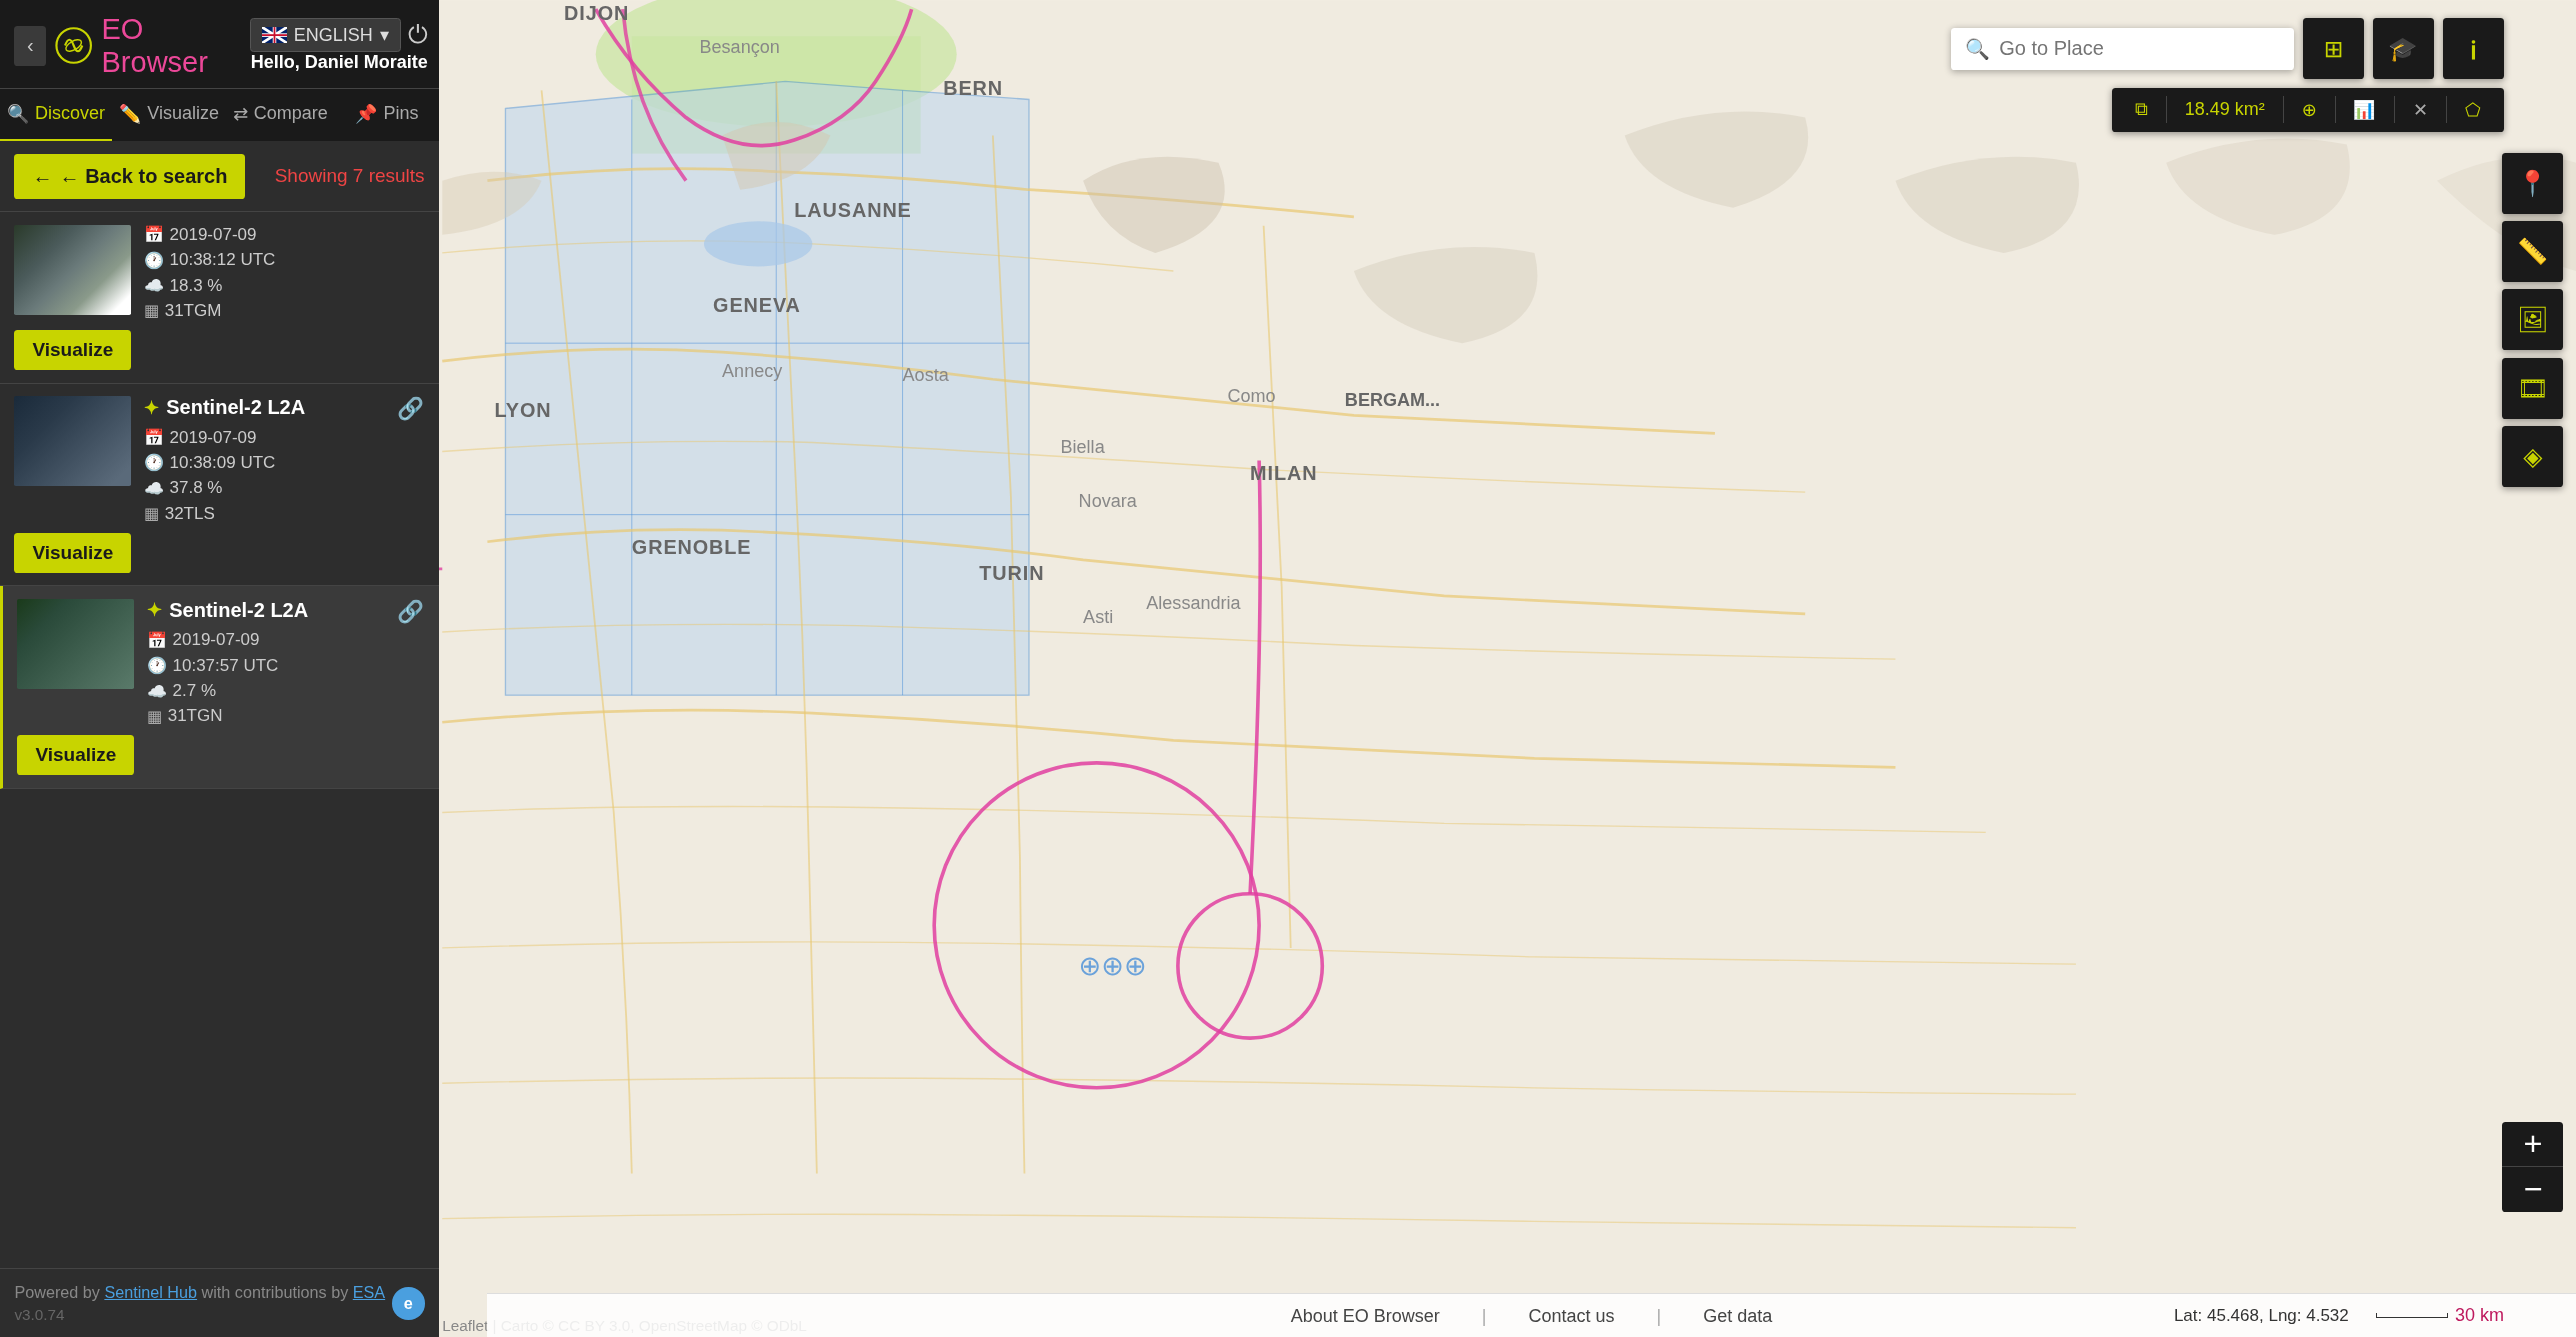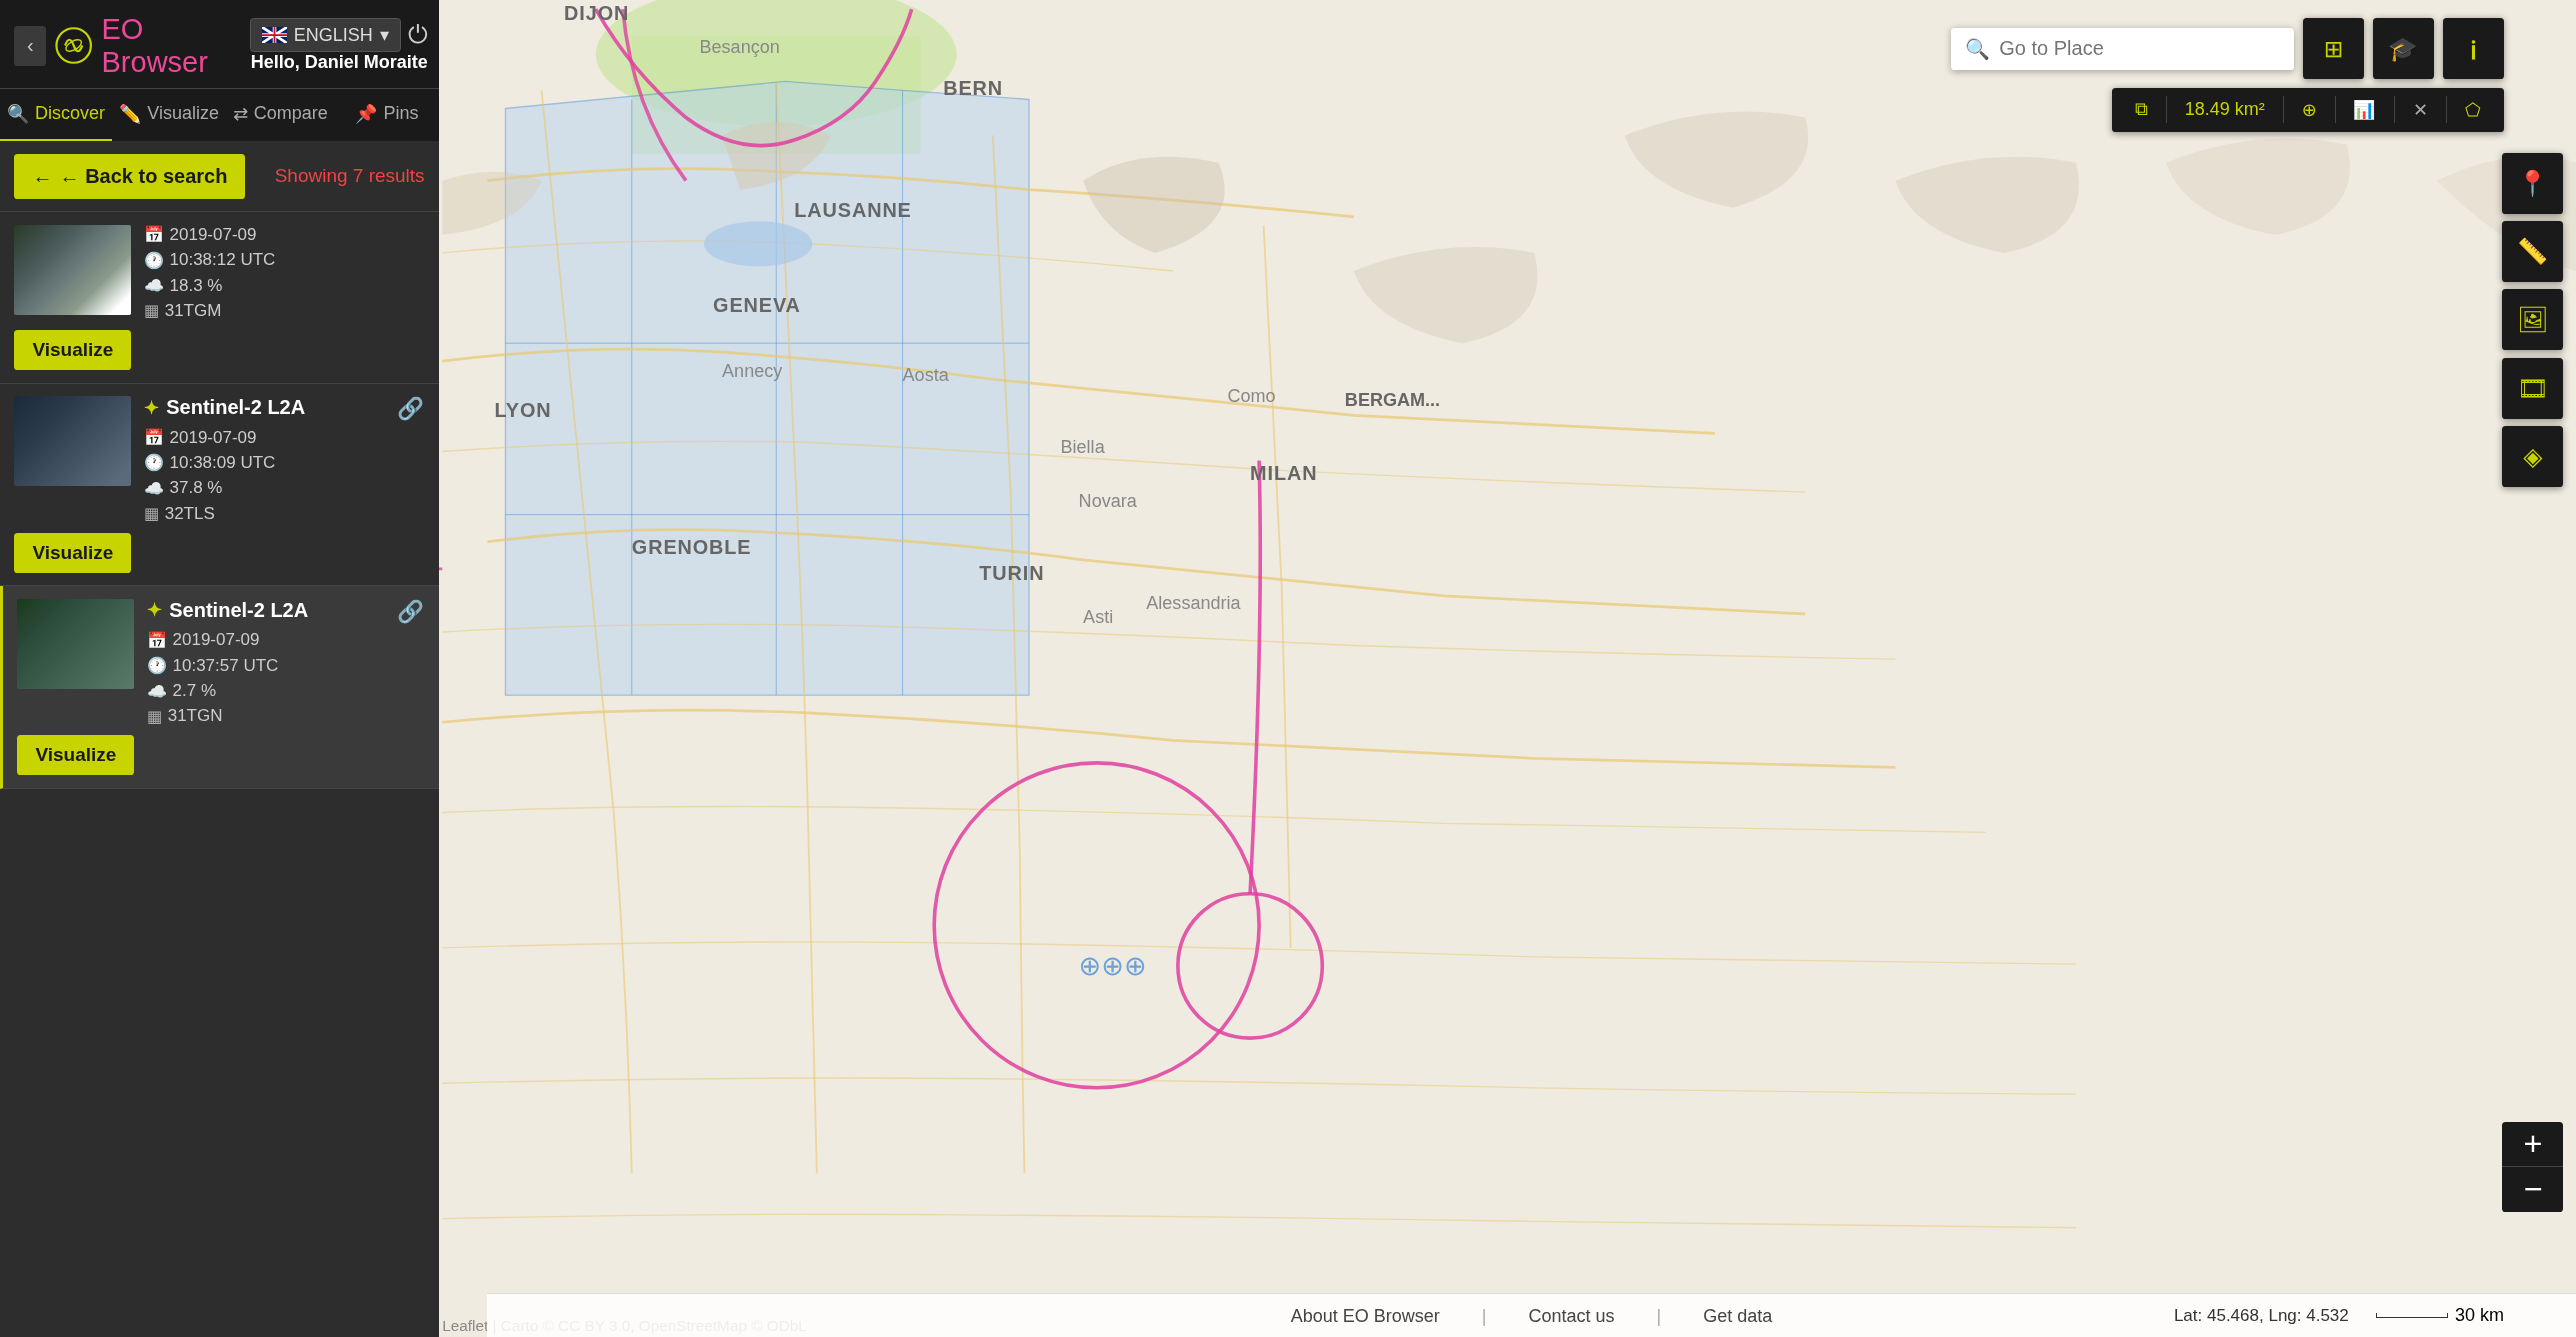--- a/index.html
+++ b/index.html
@@ -727,20 +727,34 @@
             <span class="meta-icon">▦</span>
             <span>31TGN</span>
           </div>
         </div>
       </div>
       <button class="visualize-btn">Visualize</button>
     </div>
 
   </div>
 
+  <div id="sidebar-footer">
+    <div class="footer-bottom-row">
+      <div>
+        <div class="footer-text">
+          <span>Powered by </span>
+          <span class="footer-link">Sentinel Hub</span>
+          <span> with contributions by </span>
+          <span class="footer-link">ESA</span>
+        </div>
+        <div class="version-text">v3.0.74</div>
+      </div>
+      <div class="footer-logo">e</div>
+    </div>
+  </div>
 
 </div>
 
 <div id="top-right-toolbar">
   <div class="search-bar">
     <span style="color:#888;font-size:20px;">🔍</span>
     <input type="text" style="border: none; outline: none; font-size: 20px; color: rgb(136, 136, 136); width: 100%;" placeholder="Go to Place">
   </div>
   <button class="toolbar-btn">
     <span>⊞</span>
@@ -807,16 +821,16 @@
   <span class="bottom-separator">|</span>
   <a class="bottom-link">Contact us</a>
   <span class="bottom-separator">|</span>
   <a class="bottom-link">Get data</a>
 </div>
 
 <div id="coords-bar">
   <span style="color:#333;font-size:17px;">Lat: 45.468, Lng: 4.532</span>
   <div class="scale-bar">
     <div class="scale-line"></div>
-    <span style="color:#000000;font-size:18px;">30 km</span>
+    <span style="color:#be185d;font-size:18px;">30 km</span>
   </div>
 </div>
 
 
 </body></html>

